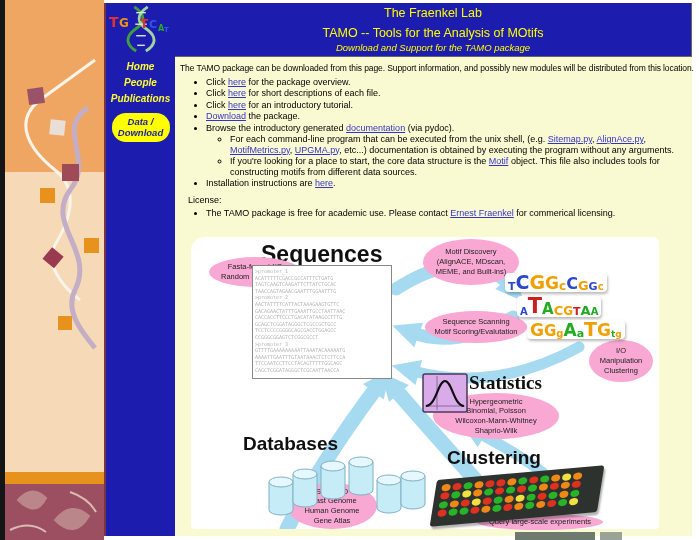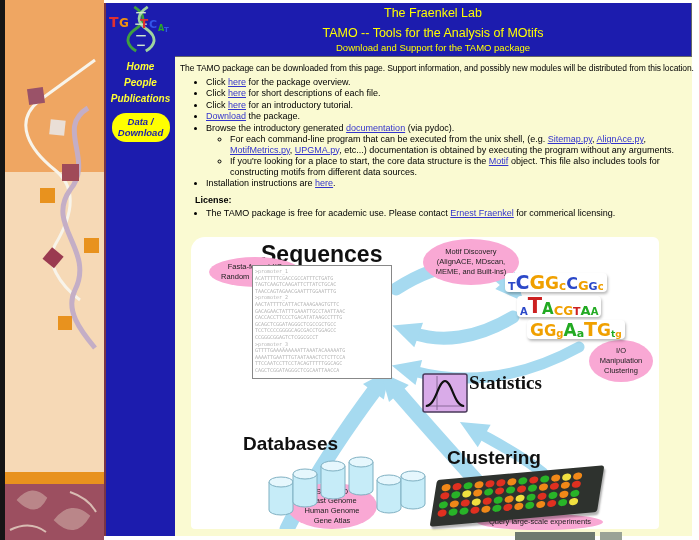--- a/index.html
+++ b/index.html
@@ -11,42 +11,42 @@
 
   
   .page{position:absolute;left:104px;top:3px;width:586px;height:533px;background:#fafad2;
         border-left:2px solid #7a3545;}
   .navcol{position:absolute;left:0;top:0;width:69px;height:100%;background:#1c1cae;}
   .header{position:absolute;left:69px;top:0;width:517px;height:54px;background:#1c1cae;
           display:flex;flex-direction:column;align-items:center;justify-content:center;
           border-right:1px solid #666;border-bottom:1px solid #666;box-sizing:border-box;}
   .header .lab{color:#ffff00;font-size:12.5px;}
   .header .title{color:#ffff00;font-size:12.5px;margin-top:6px;}
-  .header .subtitle{color:#ffff00;font-size:9.5px;margin-top:2px;}
+  .header .subtitle{color:#ffff00;font-size:9.5px;font-style:italic;margin-top:2px;}
 
   
   .logo{position:relative;height:52px;}
   .ll{position:absolute;font-weight:bold;font-family:"DejaVu Sans",sans-serif;}
   .ll0{left:3px;top:11px;font-size:14px;} .ll1{left:13px;top:13px;font-size:12px;}
   .ll2{left:34px;top:14px;font-size:12px;} .ll3{left:43px;top:15px;font-size:11px;}
   .ll4{left:52px;top:21px;font-size:8px;}  .ll5{left:58px;top:23px;font-size:7px;}
   .nav-links{text-align:center;margin-top:6px;}
   .nav-link{color:#ffff33;font-weight:bold;font-style:italic;font-size:10px;margin:5px 0;cursor:pointer;}
   .active-box{background:#ffff00;color:#1c1cae;font-weight:bold;font-style:italic;font-size:9.5px;
               width:58px;margin:9px auto 0;padding:3px 0;text-align:center;line-height:1.2;cursor:pointer;border-radius:14px;}
 
   
   .bodyarea{position:absolute;left:69px;top:54px;width:598px;height:479px;}
   .textblock{position:absolute;left:5px;top:6px;width:509px;font-size:9px;line-height:10.5px;}
   .intro{font-size:8.5px;letter-spacing:-0.1px;white-space:nowrap;margin:0 0 3px 0;}
   .textblock ul{margin:3px 0 0 0;padding-left:26px;list-style:disc;}
   .textblock li{margin-bottom:1px;}
   .textblock ul.sub{list-style:circle;padding-left:24px;margin:1px 0 1px 0;}
   .lnk{color:#3333cc;text-decoration:underline;cursor:pointer;}
-  .license-h{font-weight:bold;margin:6px 0 0 15px;}
+  .license-h{font-weight:normal;margin:6px 0 0 8px;}
 
   
   .panel{position:absolute;left:16px;top:180px;width:468px;height:292px;background:#fff;
          border-radius:14px 6px 4px 4px;}
   .arrows{position:absolute;left:0;top:0;pointer-events:none;}
   .dg-title{position:absolute;font-weight:bold;color:#101010;font-family:"Liberation Sans",sans-serif;white-space:nowrap;}
   #t-seq{left:70px;top:4px;font-size:23px;}
   #t-motifs{left:336px;top:32px;font-size:21px;}
   #t-stats{left:278px;top:135px;font-size:19px;font-family:Liberation Serif, serif;}
   #t-db{left:52px;top:196px;font-size:19px;}
@@ -183,21 +183,23 @@
         </svg>
 
         <div class="dg-title" id="t-seq">Sequences</div>
         <div class="dg-title" id="t-motifs">Motifs</div>
         <div class="dg-title" id="t-stats">Statistics</div>
         <div class="dg-title" id="t-db">Databases</div>
         <div class="dg-title" id="t-micro">Clustering</div>
 
         <div class="oval" id="ov-fasta">Fasta-format I/O<br>Random Sequences</div>
         <div class="oval" id="ov-mdisc">Motif Discovery<br>(AlignACE, MDscan,<br>MEME, and Built-ins)</div>
+        <div class="oval" id="ov-scan">Sequence Scanning<br>Motif Scoring/Evalutation</div>
         <div class="oval" id="ov-io">I/O<br>Manipulation<br>Clustering</div>
+        <div class="oval" id="ov-stats">Hypergeometric<br>Binomial, Poisson<br>Wilcoxon-Mann-Whitney<br>Shaprio-Wilk</div>
         <div class="oval" id="ov-db">SGD, GO<br>Yeast Genome<br>Human Genome<br>Gene Atlas</div>
         <div class="oval" id="ov-query">Query large-scale experiments</div>
 
         <div class="seqbox">&gt;promoter_1
 ACATTTTTCGACCGCCATTTCTGATG
 TAGTCAAGTCAAGATTCTTATCTGCAC
 TAACCAGTAGAACGAATTTGGAATTTG
 &gt;promoter_2
 AACTATTTTCATTACTAAAGAAGTGTTC
 GACAGAACTATTTGAAATTGCCTAATTAAC

